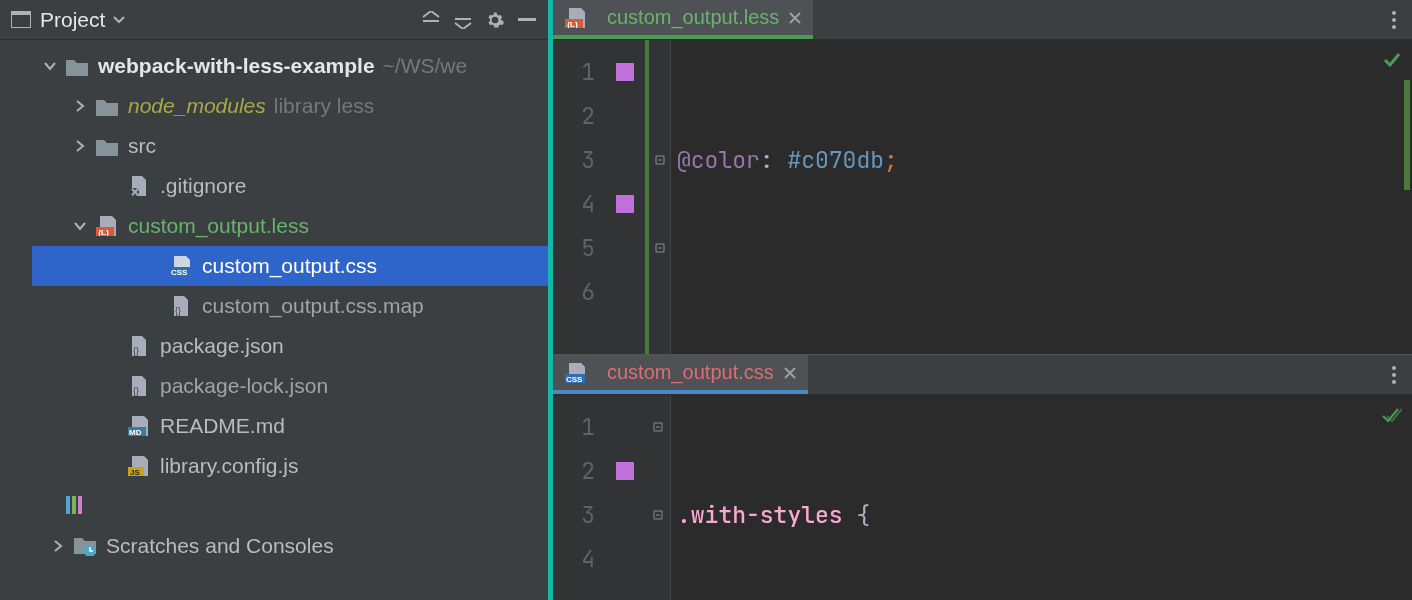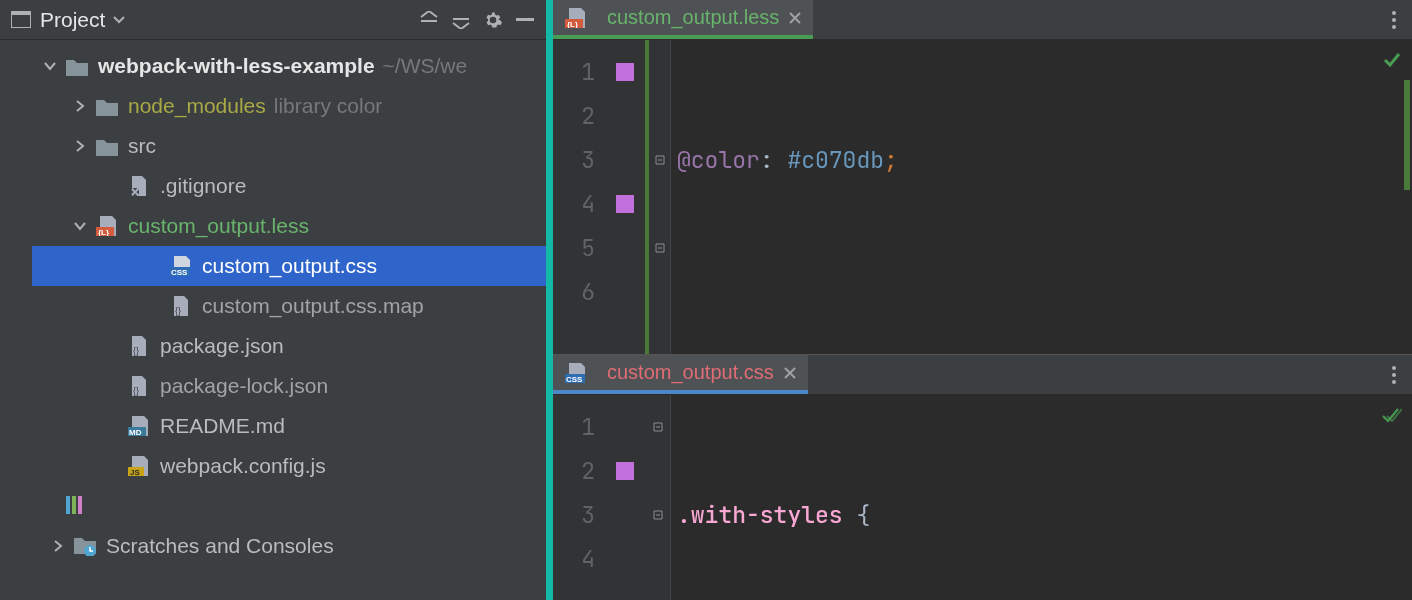--- a/index.html
+++ b/index.html
@@ -38,21 +38,21 @@
     display: flex;
     overflow: hidden;
   }
   
   .sidebar {
     width: 553px;
     height: 100%;
     background: var(--bg-panel);
     display: flex;
     flex-direction: column;
-    border-right: 7px solid #14b8a6;
+    border-right: 5px solid #14b8a6;
   }
   .sidebar-header {
     height: 40px;
     background: var(--bg-panel);
     display: flex;
     align-items: center;
     padding: 0 8px;
     gap: 6px;
     border-bottom: 1px solid #2b2b2b;
   }
@@ -95,21 +95,21 @@
   .chev.empty { visibility:hidden; }
   .file-icon {
     width: 22px; height: 20px;
     margin-right: 10px;
     display:inline-flex; align-items:flex-end; justify-content:center;
     flex-shrink:0;
   }
   .folder-glyph { fill:#87939a; }
   .file-name { color: var(--text); }
   .file-name.green { color: var(--green-bright); }
-  .file-name.yellow { color: #a9a945; }
+  .file-name.yellow { color: #a9a945; font-style: italic; }
   .file-name.red { color: #a3a3a3; }
   .file-name.white { color: #fff; }
   .file-name.bold { font-weight: 600; }
   .hint { color: var(--text-dim); margin-left: 8px; }
 
   
   .editors {
     flex: 1;
     display: flex;
     flex-direction: column;
@@ -277,21 +277,21 @@
         <svg width="12" height="12">
             <path d="M3 1 L9 6 L3 11" stroke="#afb1b3" stroke-width="2" fill="none"></path>
           </svg>
       </span>
       <span class="file-icon">
         <svg width="22" height="18">
             <path class="folder-glyph" d="M0 2 h8 l3 3 h11 v13 H0z"></path>
           </svg>
       </span>
       <span class="file-name yellow">node_modules</span>
-      <span class="hint">library color</span>
+      <span class="hint">library less</span>
     </div>
 
     <div class="tree-row indent1">
       <span class="chev">
         <svg width="12" height="12">
             <path d="M3 1 L9 6 L3 11" stroke="#afb1b3" stroke-width="2" fill="none"></path>
           </svg>
       </span>
       <span class="file-icon">
         <svg width="22" height="18">
@@ -388,21 +388,21 @@
 
     <div class="tree-row indent2">
       <span class="chev empty">·</span>
       <span class="file-icon">
         <svg width="22" height="20">
             <path fill="#a7adba" d="M4 0h12l4 4v16H4z"></path>
             <rect x="0" y="11" width="16" height="10" fill="#c9a317"></rect>
             <text x="2" y="19" font-size="8" fill="#2b2b2b" font-family="Arial" font-weight="bold">JS</text>
           </svg>
       </span>
-      <span class="file-name">webpack.config.js</span>
+      <span class="file-name">library.config.js</span>
     </div>
 
     <div class="tree-row indent0">
       <span class="chev empty">·</span>
       <span class="file-icon">
         <svg width="22" height="22">
             <rect x="0" y="2" width="4" height="18" fill="#4fa6d0"></rect>
             <rect x="6" y="2" width="4" height="18" fill="#7cb35a"></rect>
             <rect x="12" y="2" width="4" height="18" fill="#d07fc8"></rect>
           </svg>

